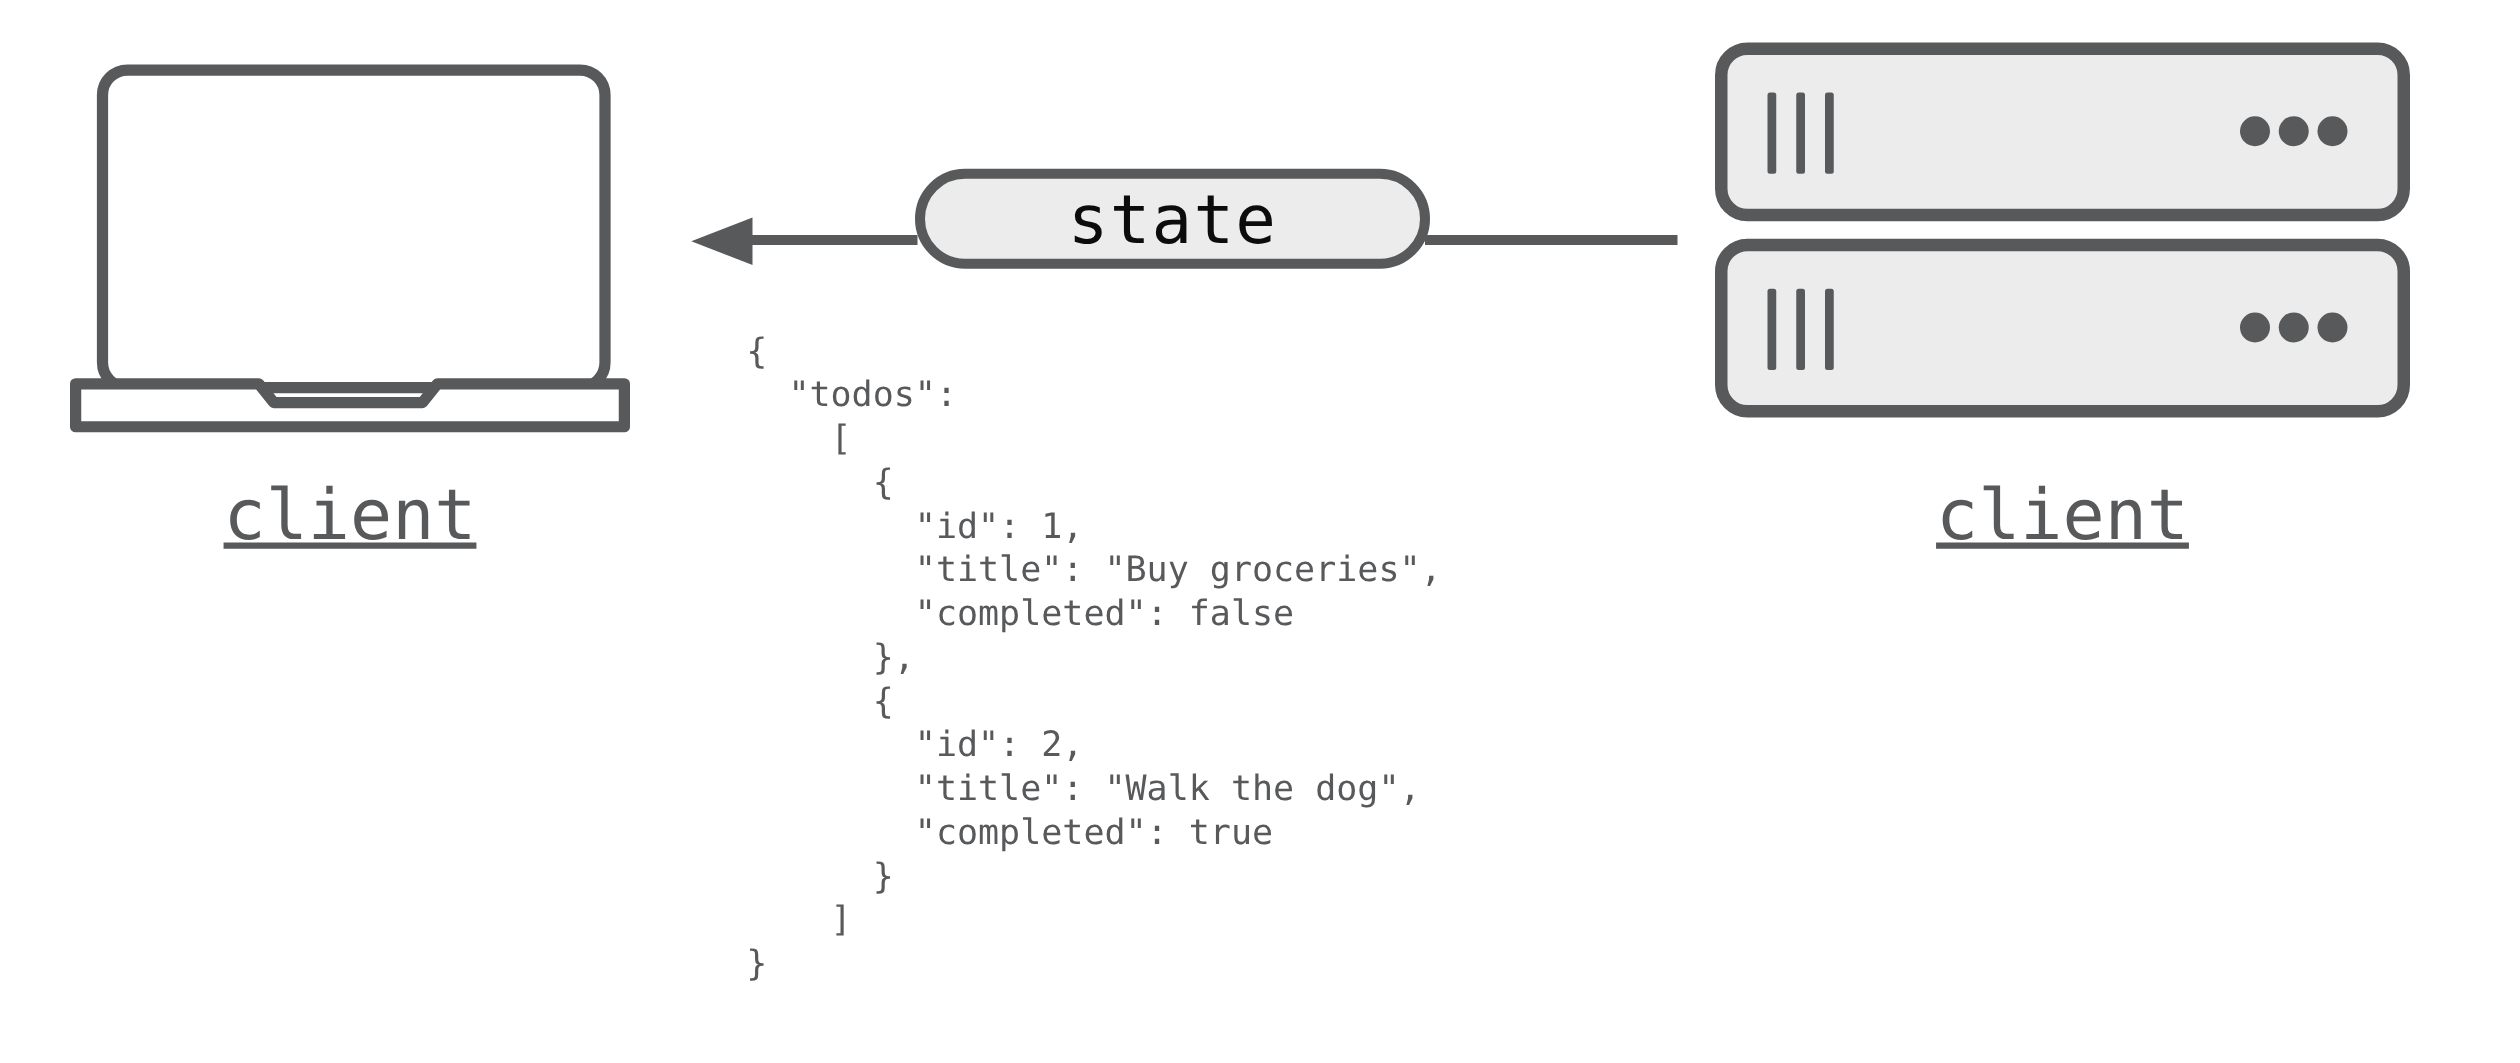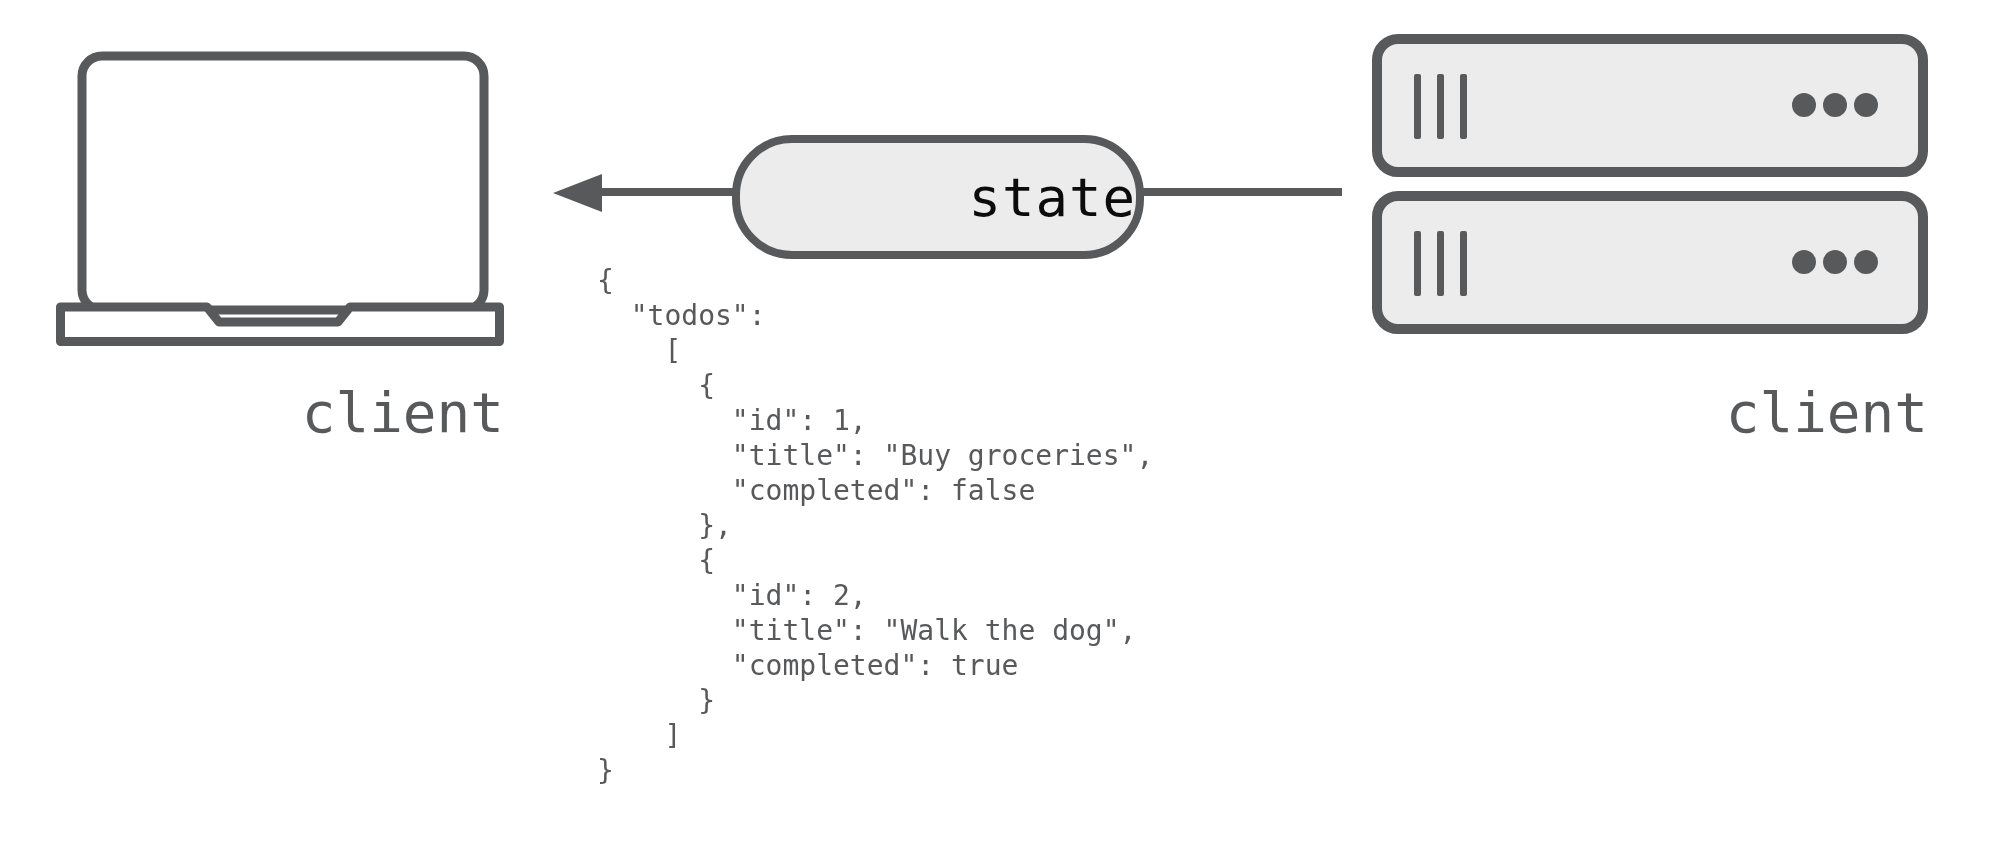--- a/index.html
+++ b/index.html
@@ -21,45 +21,46 @@
 
   
   .laptop{left:56px;top:46px;width:448px;height:300px;}
   .laptop-screen{fill:none;stroke:var(--stroke);stroke-width:9;}
   .laptop-base{fill:var(--background);stroke:var(--stroke);stroke-width:9;stroke-linejoin:round;}
 
   
   .node-label{
     font-size:56px;line-height:58px;
     color:var(--label-text);
-    text-align:right;
+    text-align:center;
     white-space:nowrap;
+    text-decoration:underline;
   }
   .client-label{left:56px;top:384px;width:448px;}
   .server-label{left:1372px;top:384px;width:556px;}
 
   
   .arrow-line{height:8px;background:var(--stroke);}
   .line-left{left:598px;top:188px;width:136px;}
   .line-right{left:1140px;top:188px;width:202px;}
   .arrowhead{
     left:553px;top:174px;width:0;height:0;
     border-top:19px solid transparent;
     border-bottom:19px solid transparent;
     border-right:49px solid var(--stroke);
   }
 
   
   .state-pill{
-    left:732px;top:135px;width:412px;height:124px;
+    left:732px;top:135px;width:412px;height:80px;
     box-sizing:border-box;
     background:var(--fill-light);
     border:8px solid var(--stroke);
     border-radius:60px;
-    display:flex;align-items:center;justify-content:flex-end;
+    display:flex;align-items:center;justify-content:center;
   }
   .state-pill span{
     font-size:54px;color:var(--pill-text);letter-spacing:1px;
   }
 
   
   .payload{
     left:597px;top:263px;margin:0;
     font-family:"DejaVu Sans Mono", monospace;
     font-size:28px;line-height:35px;

